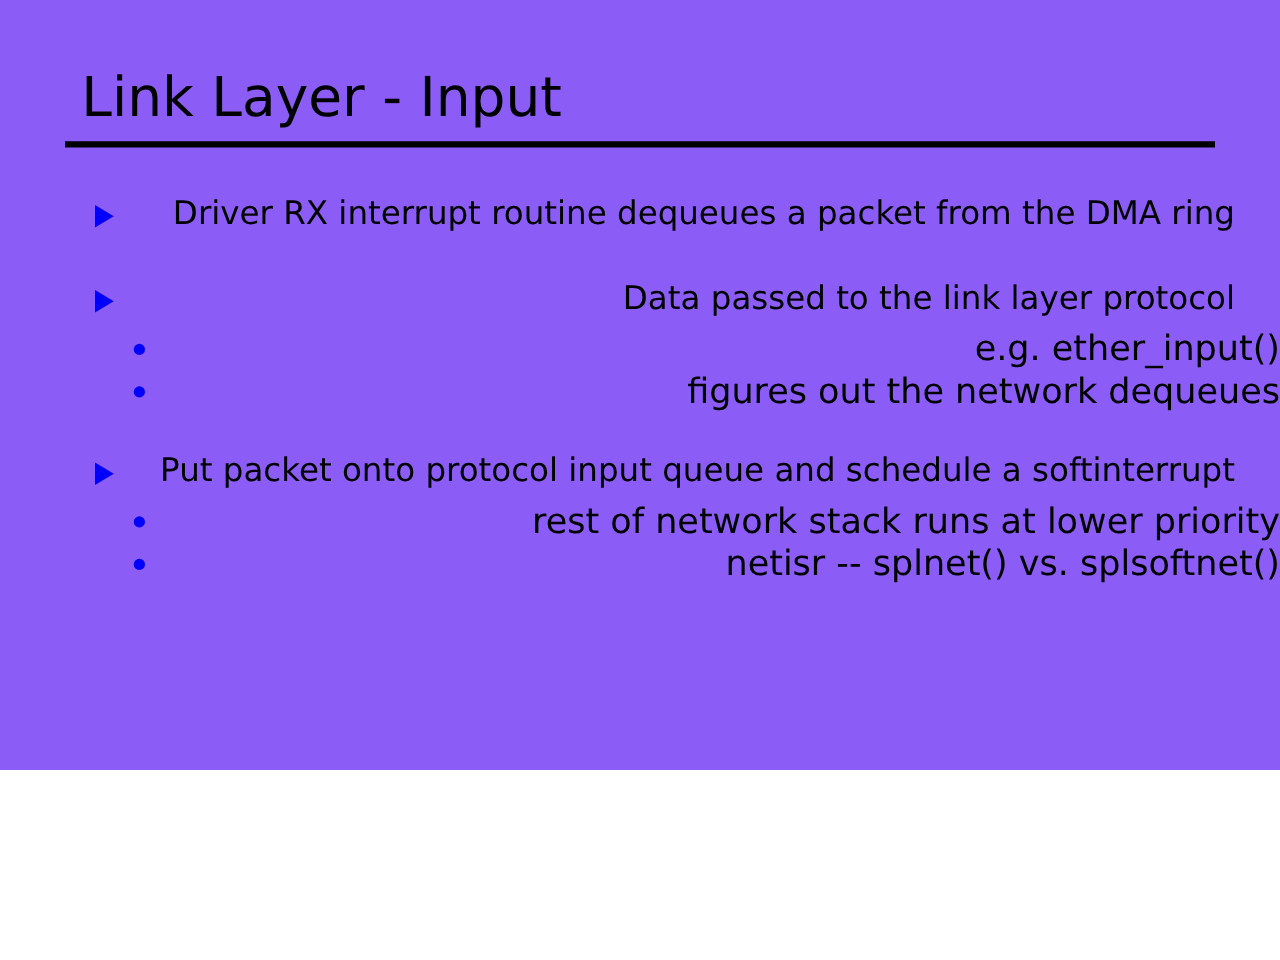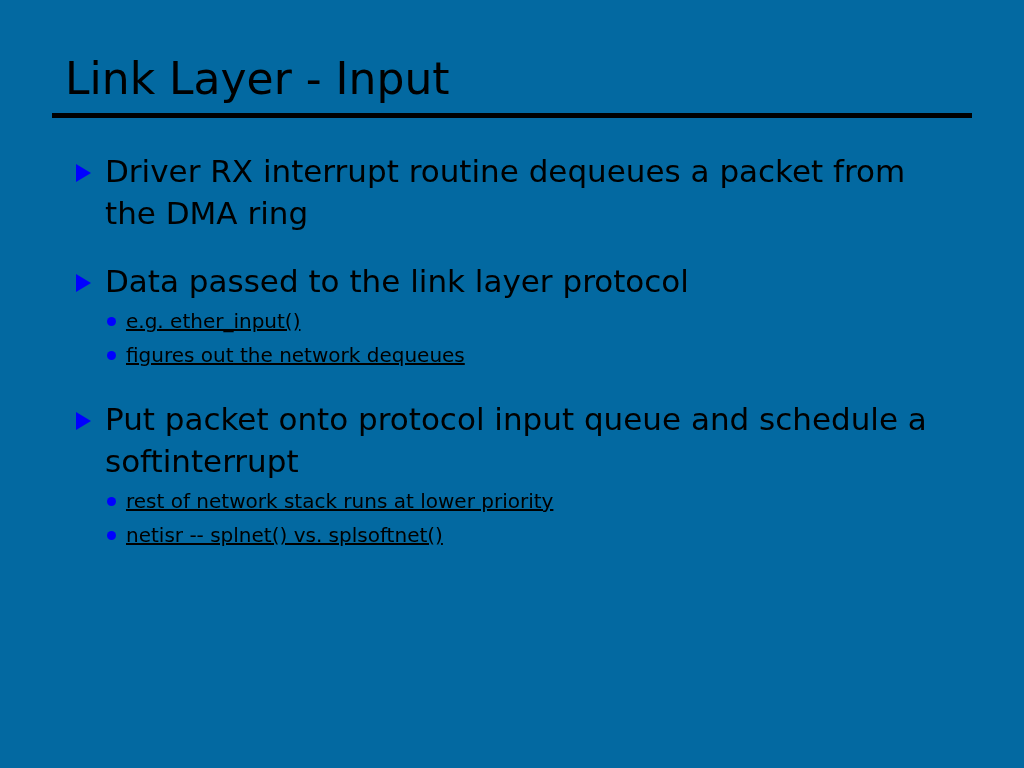--- a/index.html
+++ b/index.html
@@ -10,23 +10,24 @@
   body {
     width: 1024px;
     height: 768px;
     background: #ffffff;
     font-family: "DejaVu Sans", sans-serif;
     overflow: hidden;
   }
   .slide {
     position: relative;
     width: 1024px;
-    height: 768px;
-    background: #0369a1;
+    height: 616px;
+    background: #8b5cf6;
     box-sizing: border-box;
+    text-align: right;
   }
 
   
   .slide-title {
     position: absolute;
     left: 65px;
     top: 53px;
     font-size: 44px;
     line-height: 52px;
     font-weight: 400;
@@ -55,22 +56,22 @@
     margin: 0 0 26px 0;
   }
   .block:last-child {
     margin-bottom: 12px;
   }
 
   
   .l1 {
     position: relative;
     padding-left: 105px;
-    padding-right: 76px;
-    font-size: 31px;
+    padding-right: 36px;
+    font-size: 26px;
     line-height: 42px;
     color: #000000;
     font-weight: 400;
   }
   .l1 .tri {
     position: absolute;
     left: 76px;
     top: 14px;
     width: 0;
     height: 0;
@@ -81,25 +82,24 @@
 
   
   .l2-list {
     margin: 2px 0 0 0;
     padding: 0;
     list-style: none;
   }
   .l2 {
     position: relative;
     padding-left: 126px;
-    font-size: 20px;
+    font-size: 28px;
     line-height: 34px;
     color: #000000;
     font-weight: 400;
-    text-decoration: underline;
   }
   .l2 .dot {
     position: absolute;
     left: 107px;
     top: 13px;
     width: 9px;
     height: 9px;
     border-radius: 50%;
     background: #0000ff;
   }

